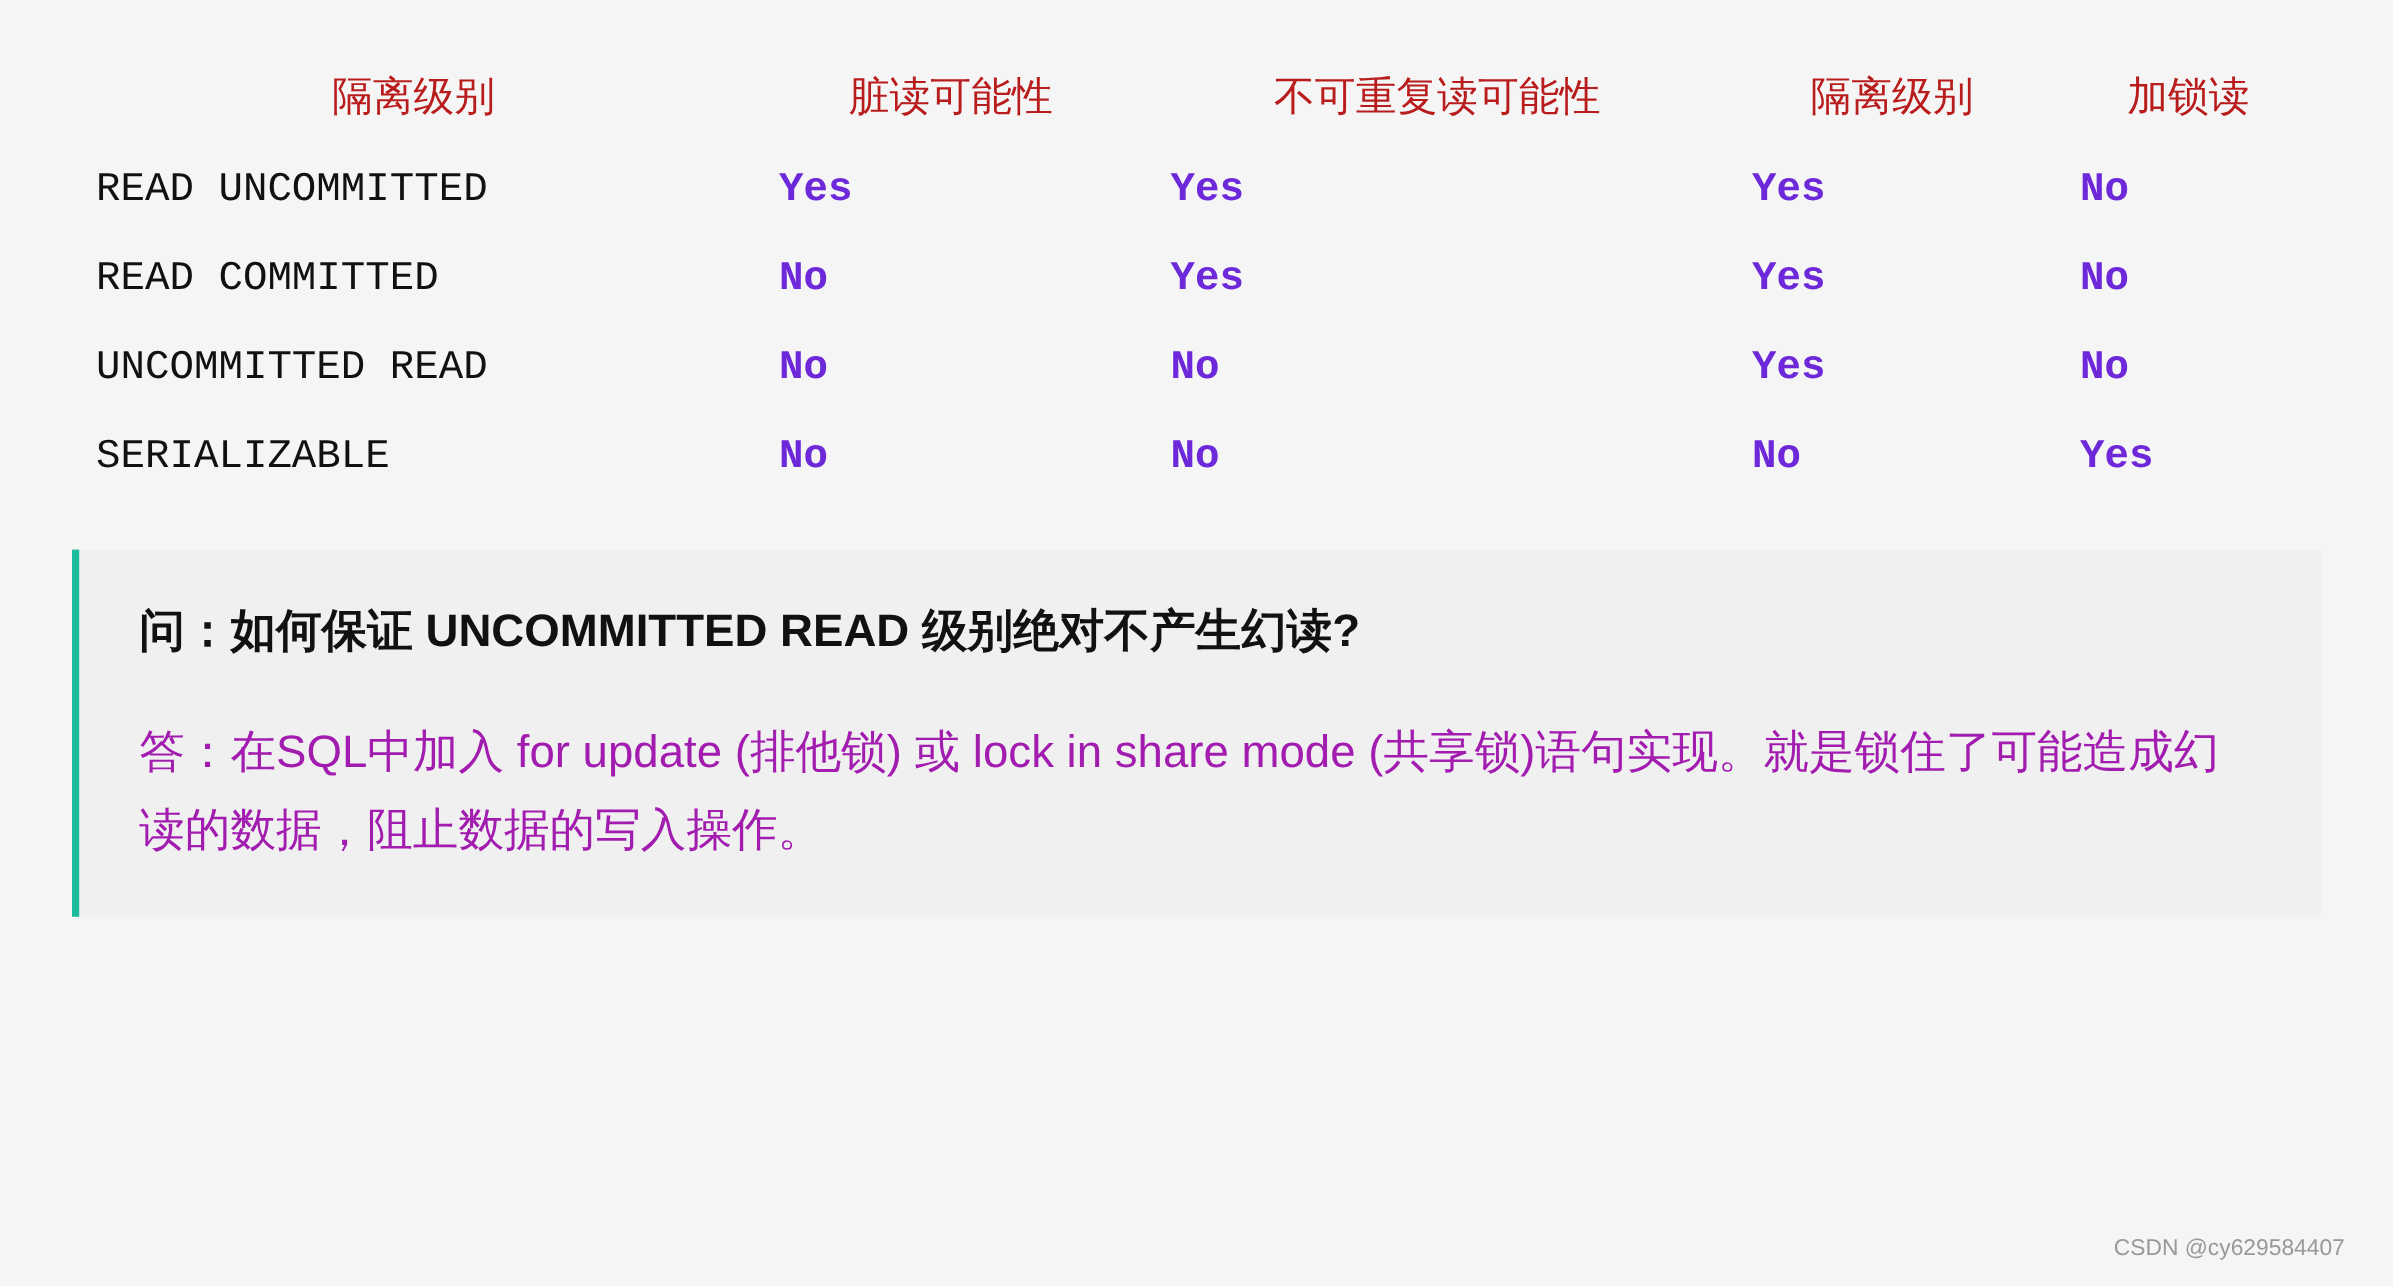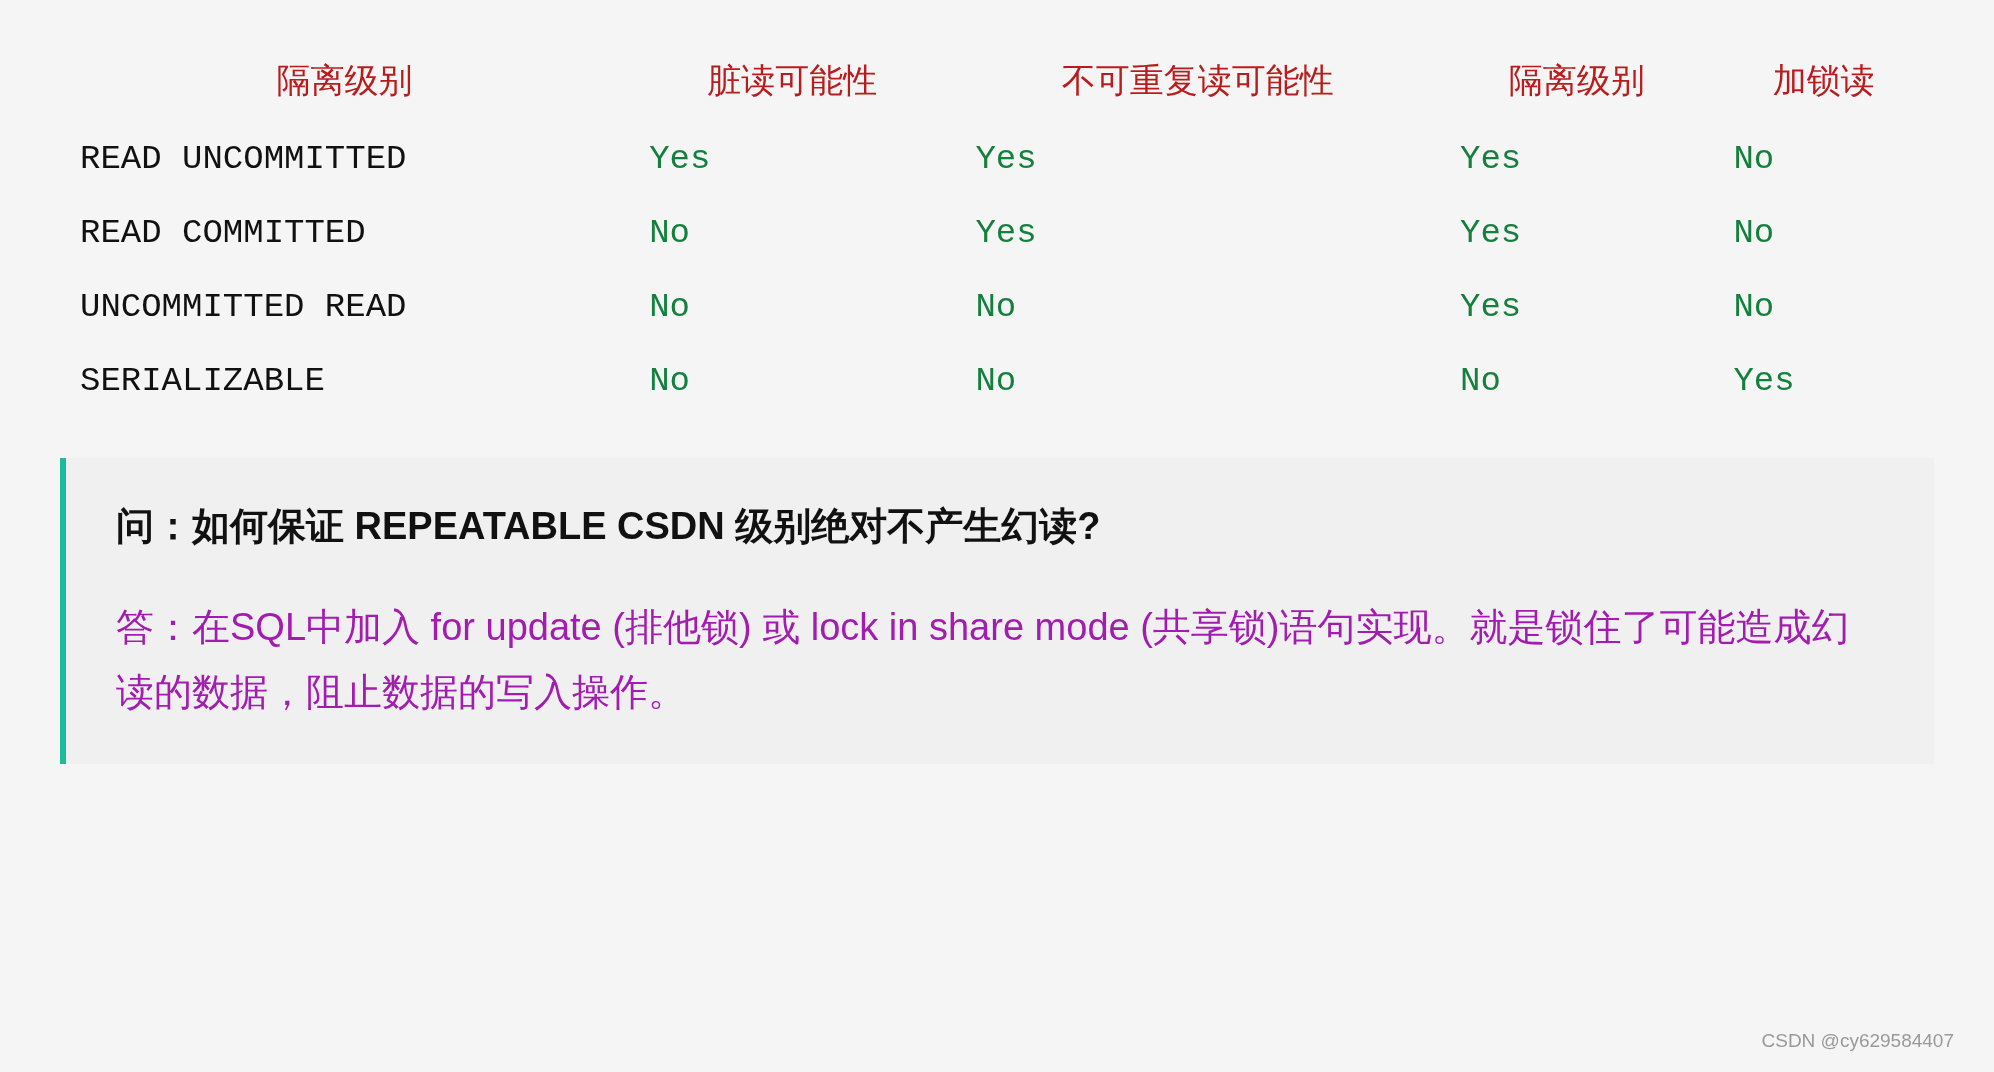--- a/index.html
+++ b/index.html
@@ -43,22 +43,22 @@
     }
 
     .isolation-table td.level-name {
       font-family: "Courier New", Courier, monospace;
       font-weight: normal;
       color: #111;
     }
 
     .isolation-table td.value {
       font-family: "Courier New", Courier, monospace;
-      font-weight: normal;
-      color: #15803d;
+      font-weight: bold;
+      color: #6d28d9;
     }
 
     .isolation-table th.col-header {
       font-family: "PingFang SC", "Microsoft YaHei", sans-serif;
       font-weight: normal;
       color: #b91c1c;
       text-align: center;
     }
 
     .qa-section {
@@ -131,17 +131,17 @@
           <td class="value">No</td>
           <td class="value">No</td>
           <td class="value">No</td>
           <td class="value">Yes</td>
         </tr>
       </tbody>
   </table>
 </div>
 
 <div class="qa-section">
-  <div class="question">问：如何保证 REPEATABLE CSDN 级别绝对不产生幻读?</div>
+  <div class="question">问：如何保证 UNCOMMITTED READ 级别绝对不产生幻读?</div>
   <div class="answer">答：在SQL中加入 for update (排他锁) 或 lock in share mode (共享锁)语句实现。就是锁住了可能造成幻读的数据，阻止数据的写入操作。</div>
 </div>
 
 <div class="footer-brand">CSDN @cy629584407</div>
 
 </body></html>

